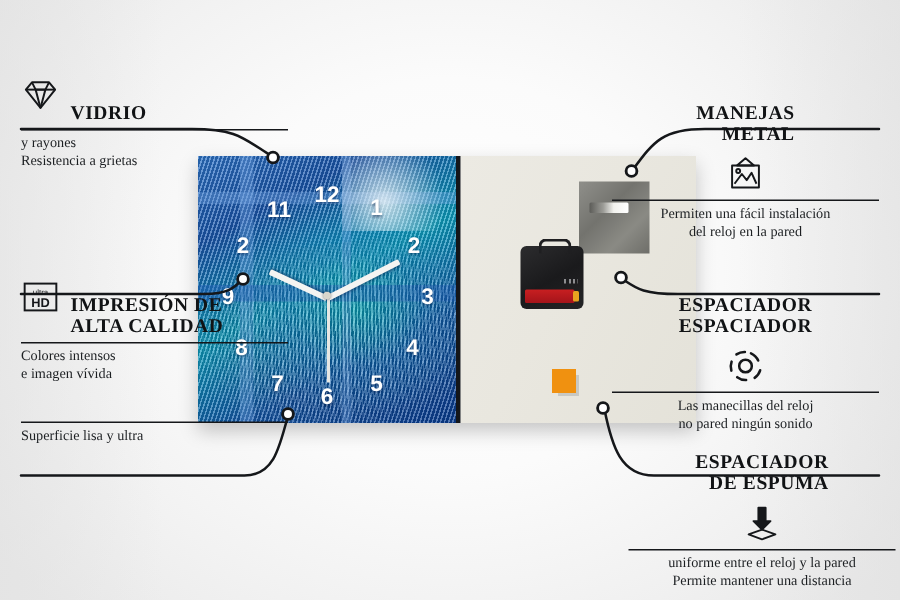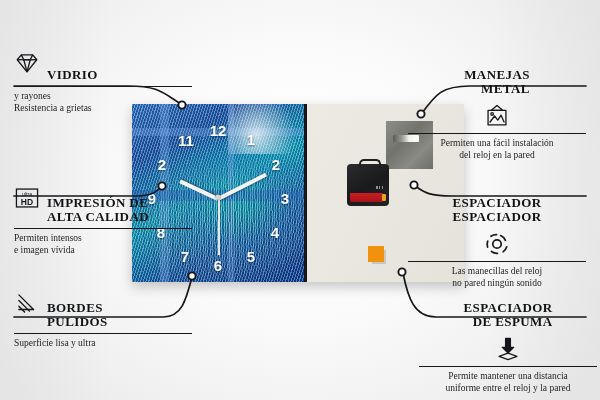--- a/index.html
+++ b/index.html
@@ -241,40 +241,26 @@
         <text x="16" y="14" font-family="Liberation Sans, sans-serif" font-size="6.5" text-anchor="middle" fill="#15171a">ultra</text>
         <text x="16" y="24" font-family="Liberation Sans, sans-serif" font-size="10.5" font-weight="bold" text-anchor="middle" fill="#15171a">HD</text>
       </svg>
       <div class="title">
         <div>IMPRESIÓN DE</div>
         <div>ALTA CALIDAD</div>
       </div>
     </div>
     <div class="rule"></div>
     <div class="desc">
-      <div>Permiten intensos</div>
+      <div>Colores intensos</div>
       <div>e imagen vívida</div>
     </div>
   </div>
 
   <div class="callout left" id="c-bordes">
-    <div class="head">
-      <svg class="ic" viewBox="0 0 32 32">
-        <g fill="none" stroke="#15171a" stroke-width="1.7" stroke-linecap="round">
-          <path d="M6 6 L24 24"></path>
-          <path d="M6 13 L19 26"></path>
-          <path d="M6 20 L13 27"></path>
-          <path d="M24 24 L6 24"></path>
-        </g>
-      </svg>
-      <div class="title">
-        <div>BORDES</div>
-        <div>PULIDOS</div>
-      </div>
-    </div>
     <div class="rule"></div>
     <div class="desc">
       <div>Superficie lisa y ultra</div>
       <div></div>
     </div>
   </div>
 
   <div class="callout right" id="c-manejas">
     <div class="head">
       <div class="title">
@@ -331,18 +317,18 @@
         <g fill="#15171a" stroke="#15171a" stroke-width="1.5" stroke-linejoin="round">
           <path d="M13 3 H19 V14 H23 L16 21 L9 14 H13 Z"></path>
         </g>
         <g fill="none" stroke="#15171a" stroke-width="1.5" stroke-linejoin="round">
           <path d="M16 21 L27 25 L16 29 L5 25 Z"></path>
         </g>
       </svg>
     </div>
     <div class="rule"></div>
     <div class="desc">
+      <div>uniforme entre el reloj y la pared</div>
       <div>Permite mantener una distancia</div>
-      <div>uniforme entre el reloj y la pared</div>
     </div>
   </div>
 
 </div>
 
 </body></html>

